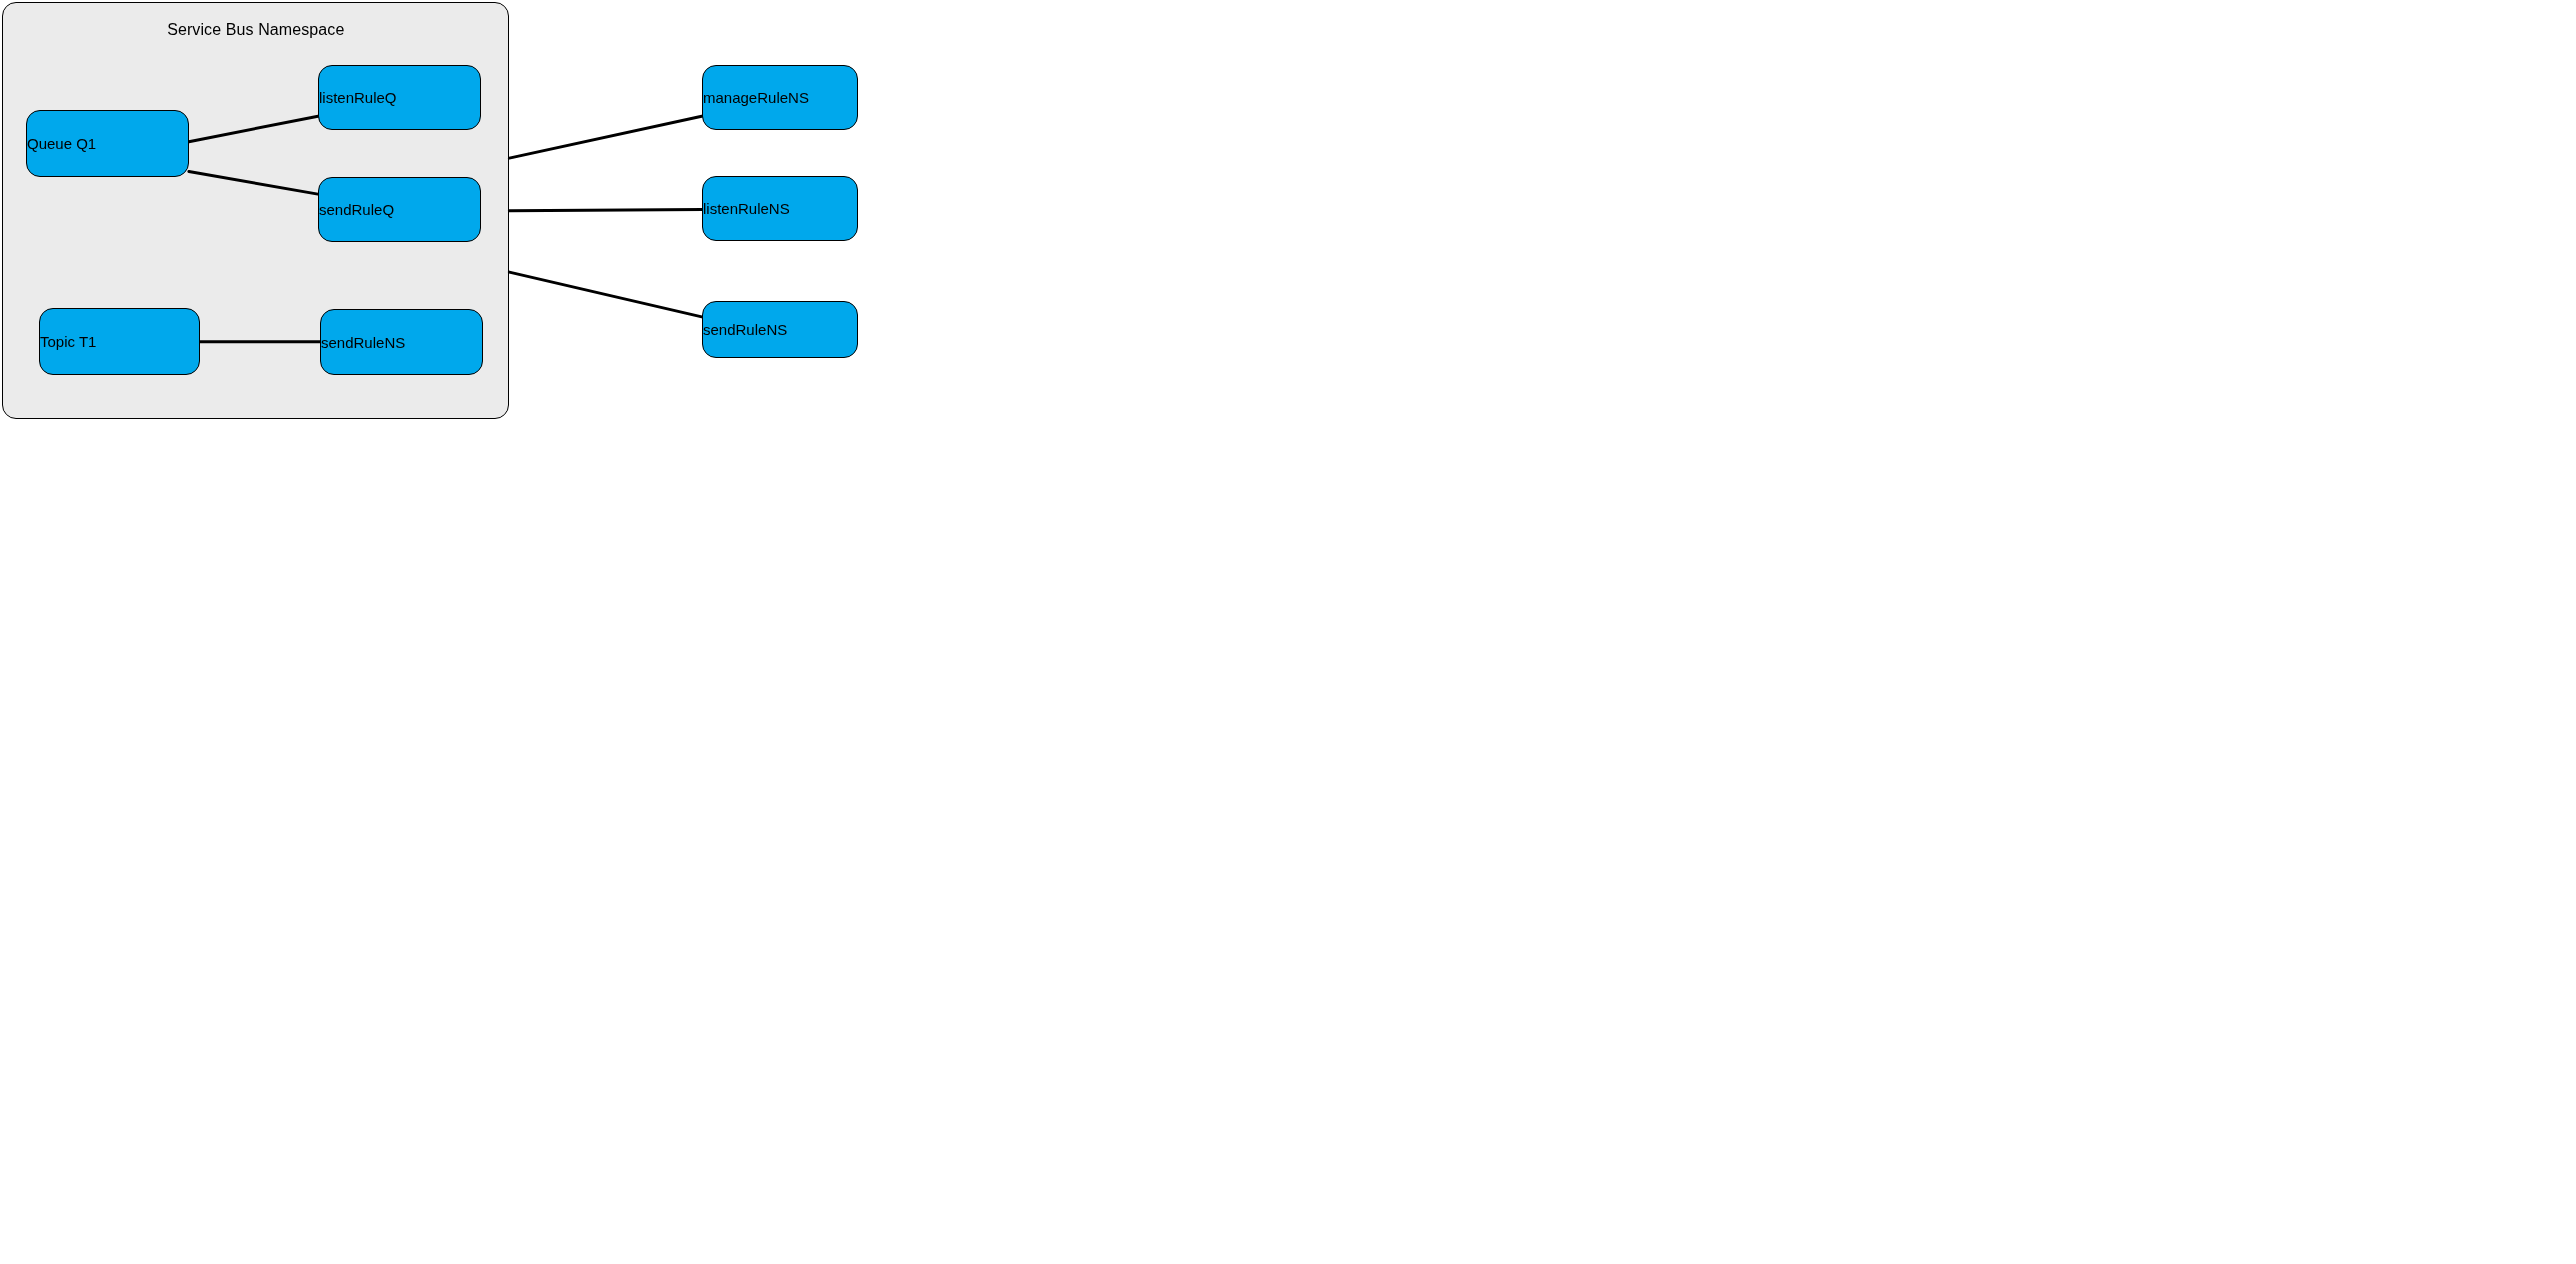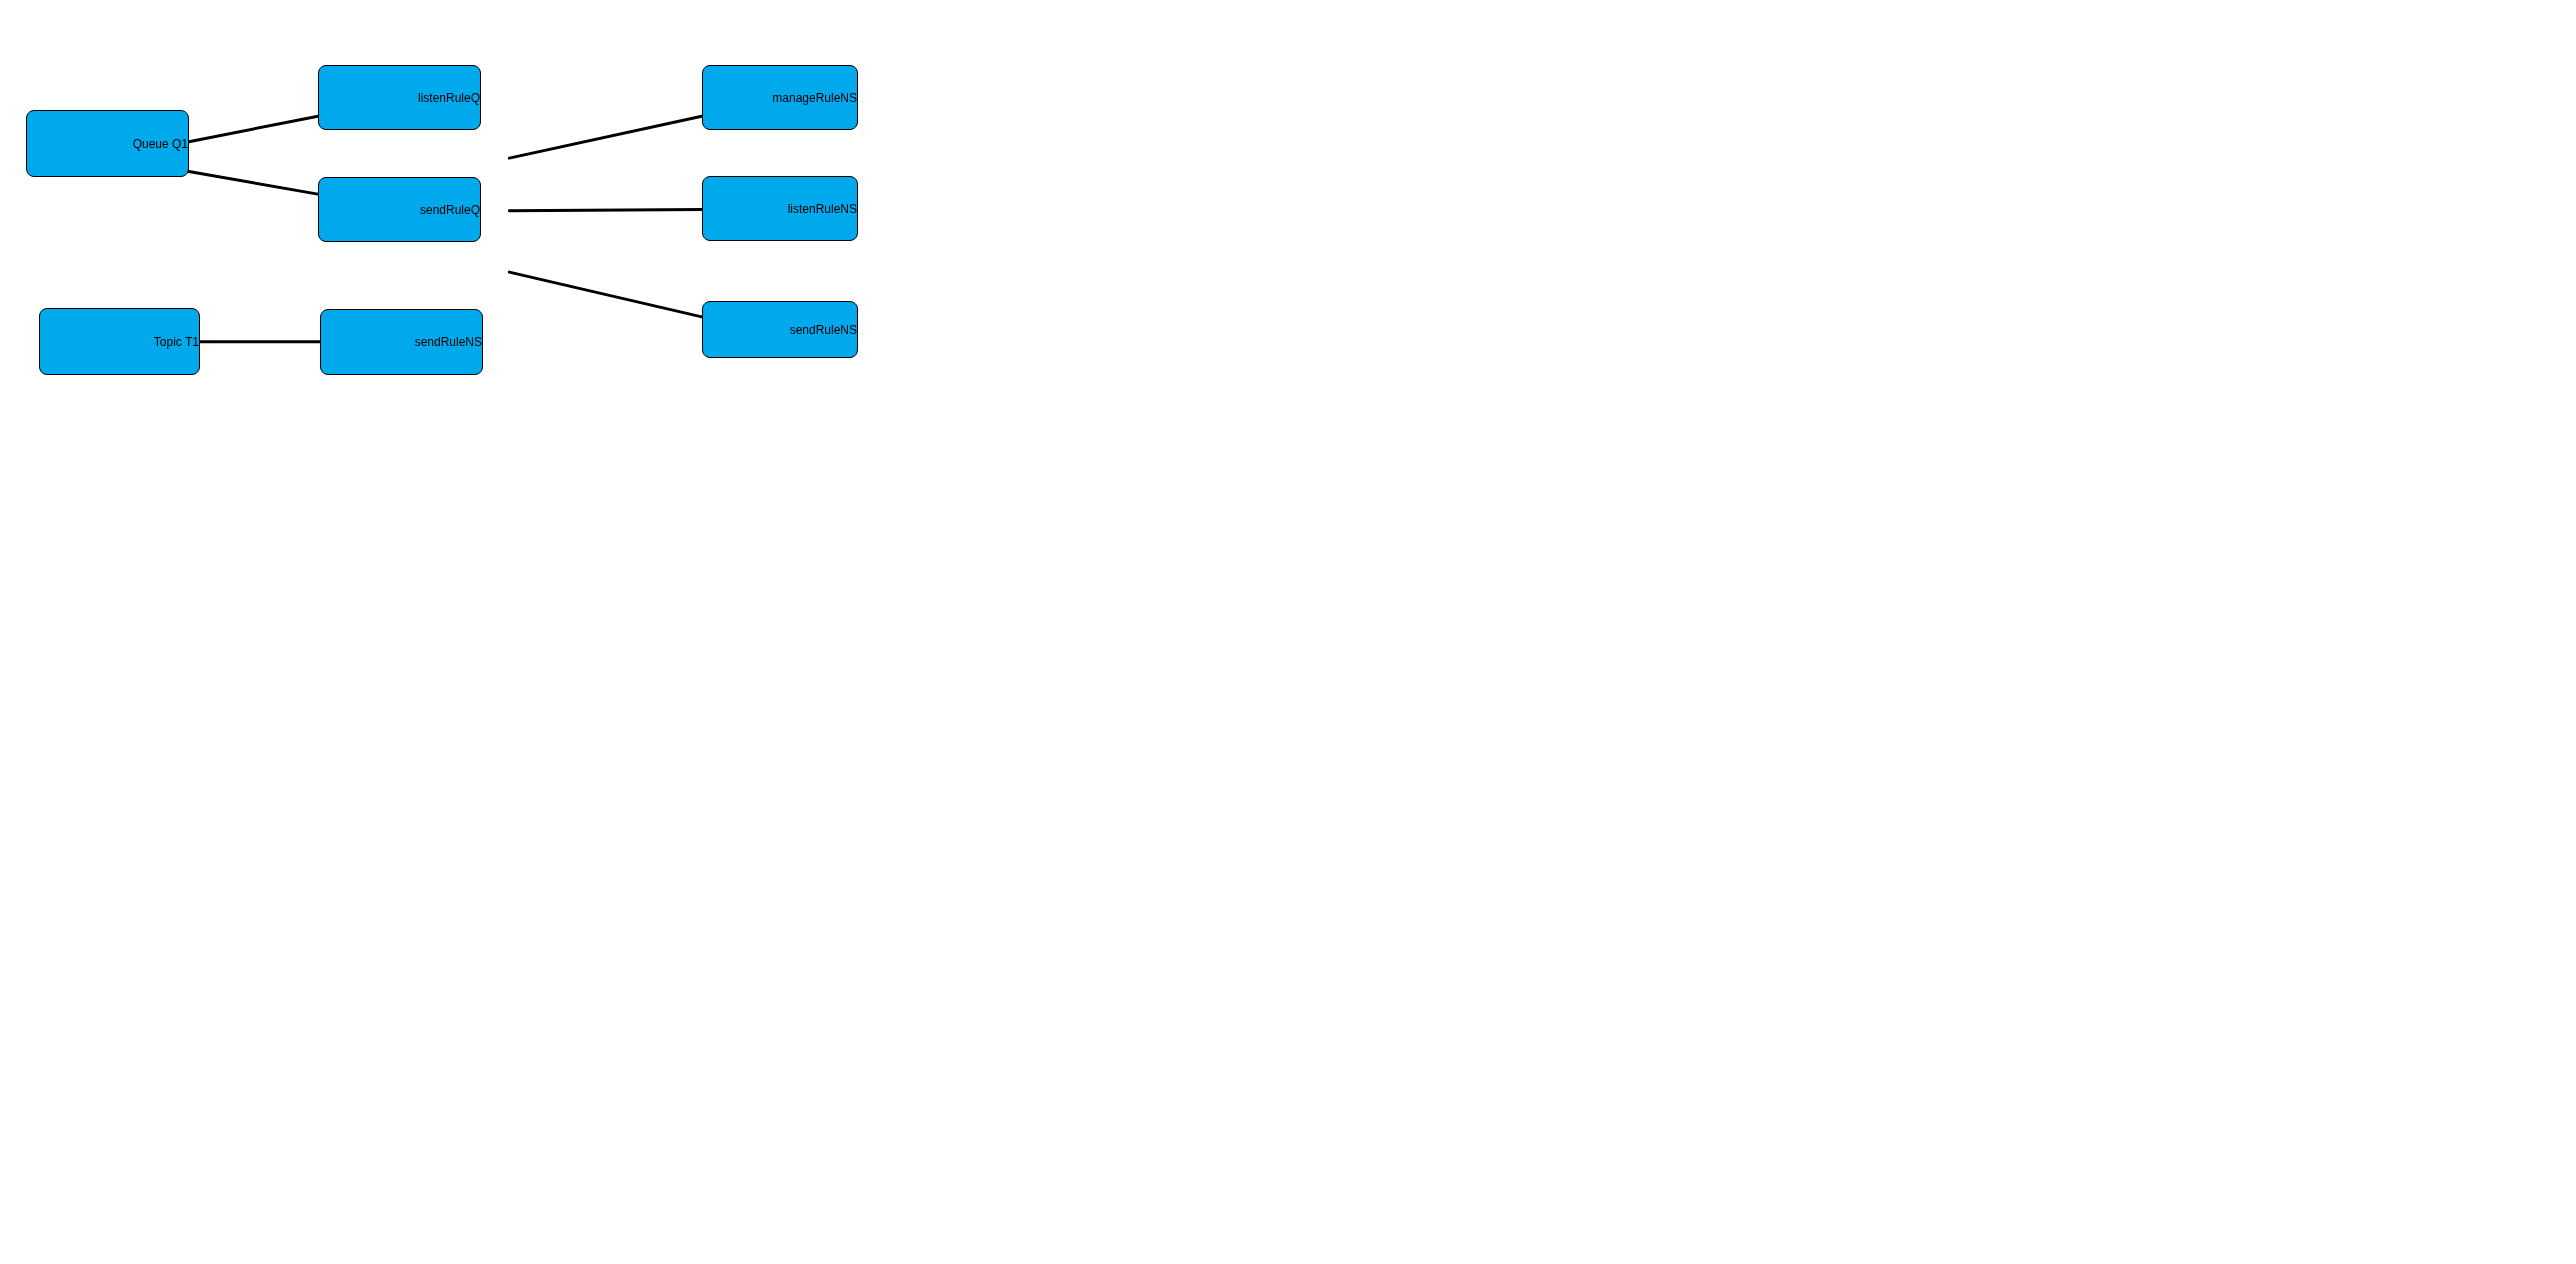--- a/index.html
+++ b/index.html
@@ -38,42 +38,45 @@
   svg.edges{
     position:absolute;left:0;top:0;
   }
   svg.edges line{
     stroke:var(--edge);
     stroke-width:5;
     stroke-linecap:round;
   }
   .node{
     position:absolute;
-    display:flex;align-items:center;justify-content:flex-end;
+    display:flex;align-items:center;justify-content:flex-start;
     background:var(--node-fill);
     border:1.5px solid var(--node-border);
-    border-radius:8px;
+    border-radius:14px;
     box-sizing:border-box;
-    font-size:12px;
+    font-size:15px;
     white-space:nowrap;
   }
   .n-queue-q1      {left:26px;  top:110px; width:163px; height:67px;}
   .n-listen-rule-q {left:318px; top:65px; width:163px; height:65px;}
   .n-send-rule-q   {left:318px; top:177px; width:163px; height:65px;}
   .n-topic-t1      {left:39px;  top:308px; width:161px; height:67px;}
   .n-send-rule-t   {left:320px; top:309px; width:163px; height:66px;}
   .n-manage-rule-ns{left:702px;top:65px; width:156px; height:65px;}
   .n-listen-rule-ns{left:702px;top:176px; width:156px; height:65px;}
   .n-send-rule-ns  {left:702px;top:301px; width:156px; height:57px;}
 </style>
 </head>
 <body>
 
 <div class="stage">
 
+  <div class="namespace">
+    <div class="ns-title">Service Bus Namespace</div>
+  </div>
 
   <svg class="edges" width="859" height="422" viewBox="0 0 1469 721" aria-hidden="true">
     <line x1="323" y1="242" x2="546" y2="198"></line>
     <line x1="323" y1="293" x2="546" y2="332"></line>
     <line x1="342" y1="584" x2="550" y2="584"></line>
     <line x1="871" y1="270" x2="1202" y2="198"></line>
     <line x1="871" y1="360" x2="1202" y2="358"></line>
     <line x1="871" y1="465" x2="1202" y2="542"></line>
   </svg>
 

